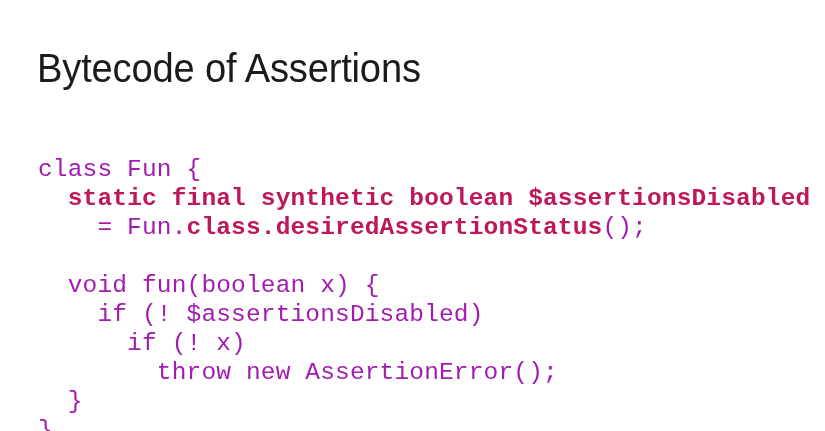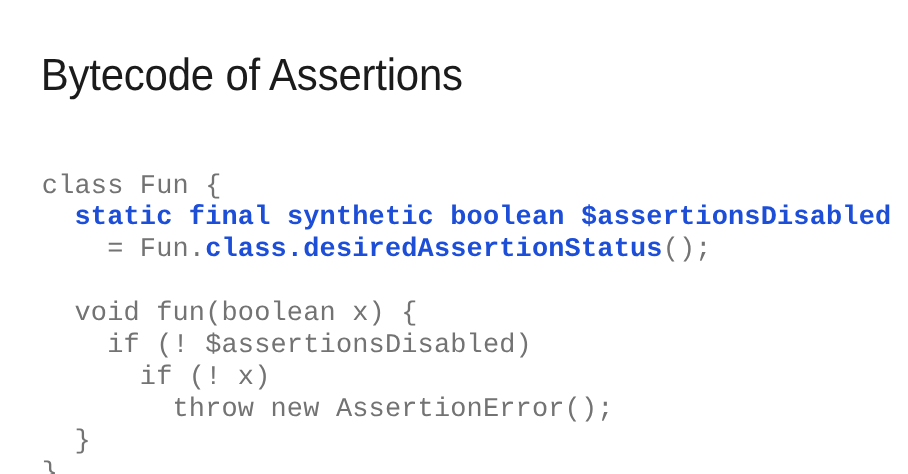--- a/index.html
+++ b/index.html
@@ -59,27 +59,27 @@
 
   .code-line.blank {
     height: 29px;
   }
 
   .tok {
     white-space: pre;
   }
 
   .tok-plain {
-    color: #737373;
+    color: #a21caf;
     font-weight: 400;
     margin-top: 24px;
   }
 
   .tok-strong {
-    color: #1d4ed8;
+    color: #be185d;
     font-weight: 700;
   }
 </style>
 </head>
 <body>
 
 <div class="slide">
 
   <h1 class="slide-title">Bytecode of Assertions</h1>
 

